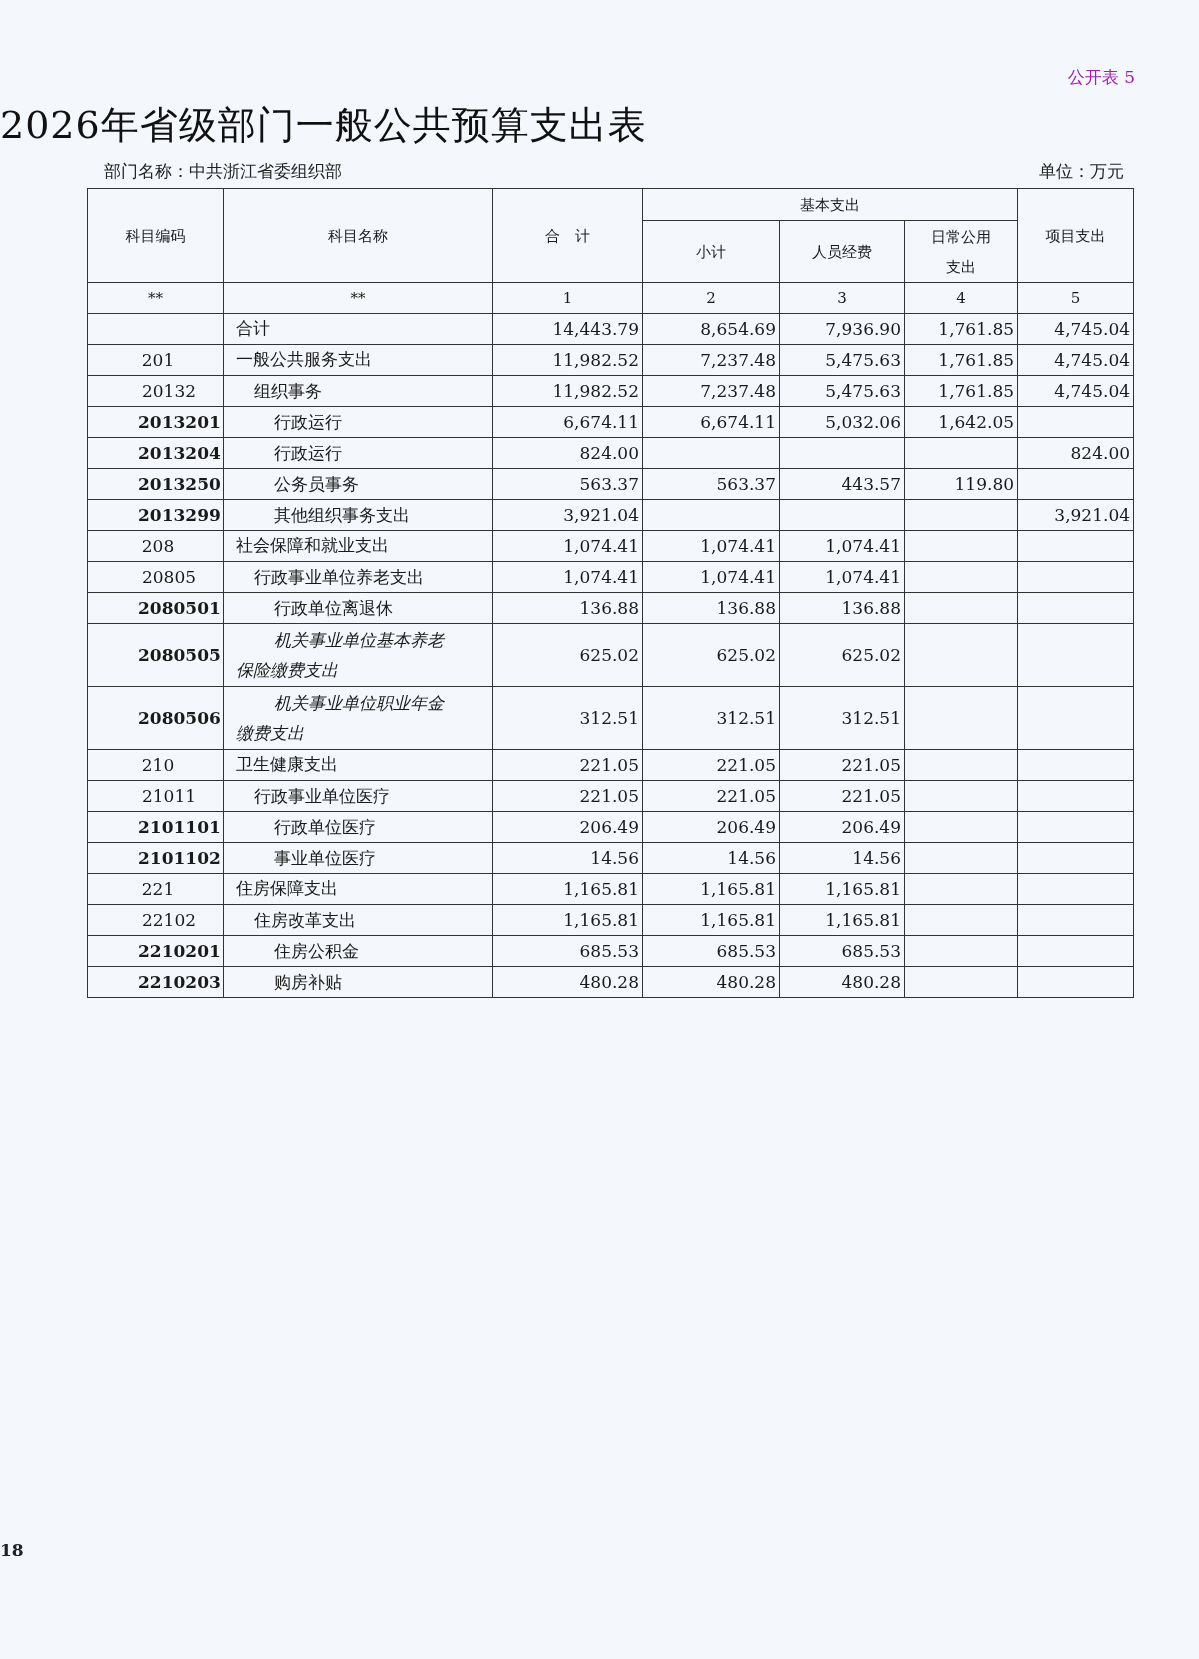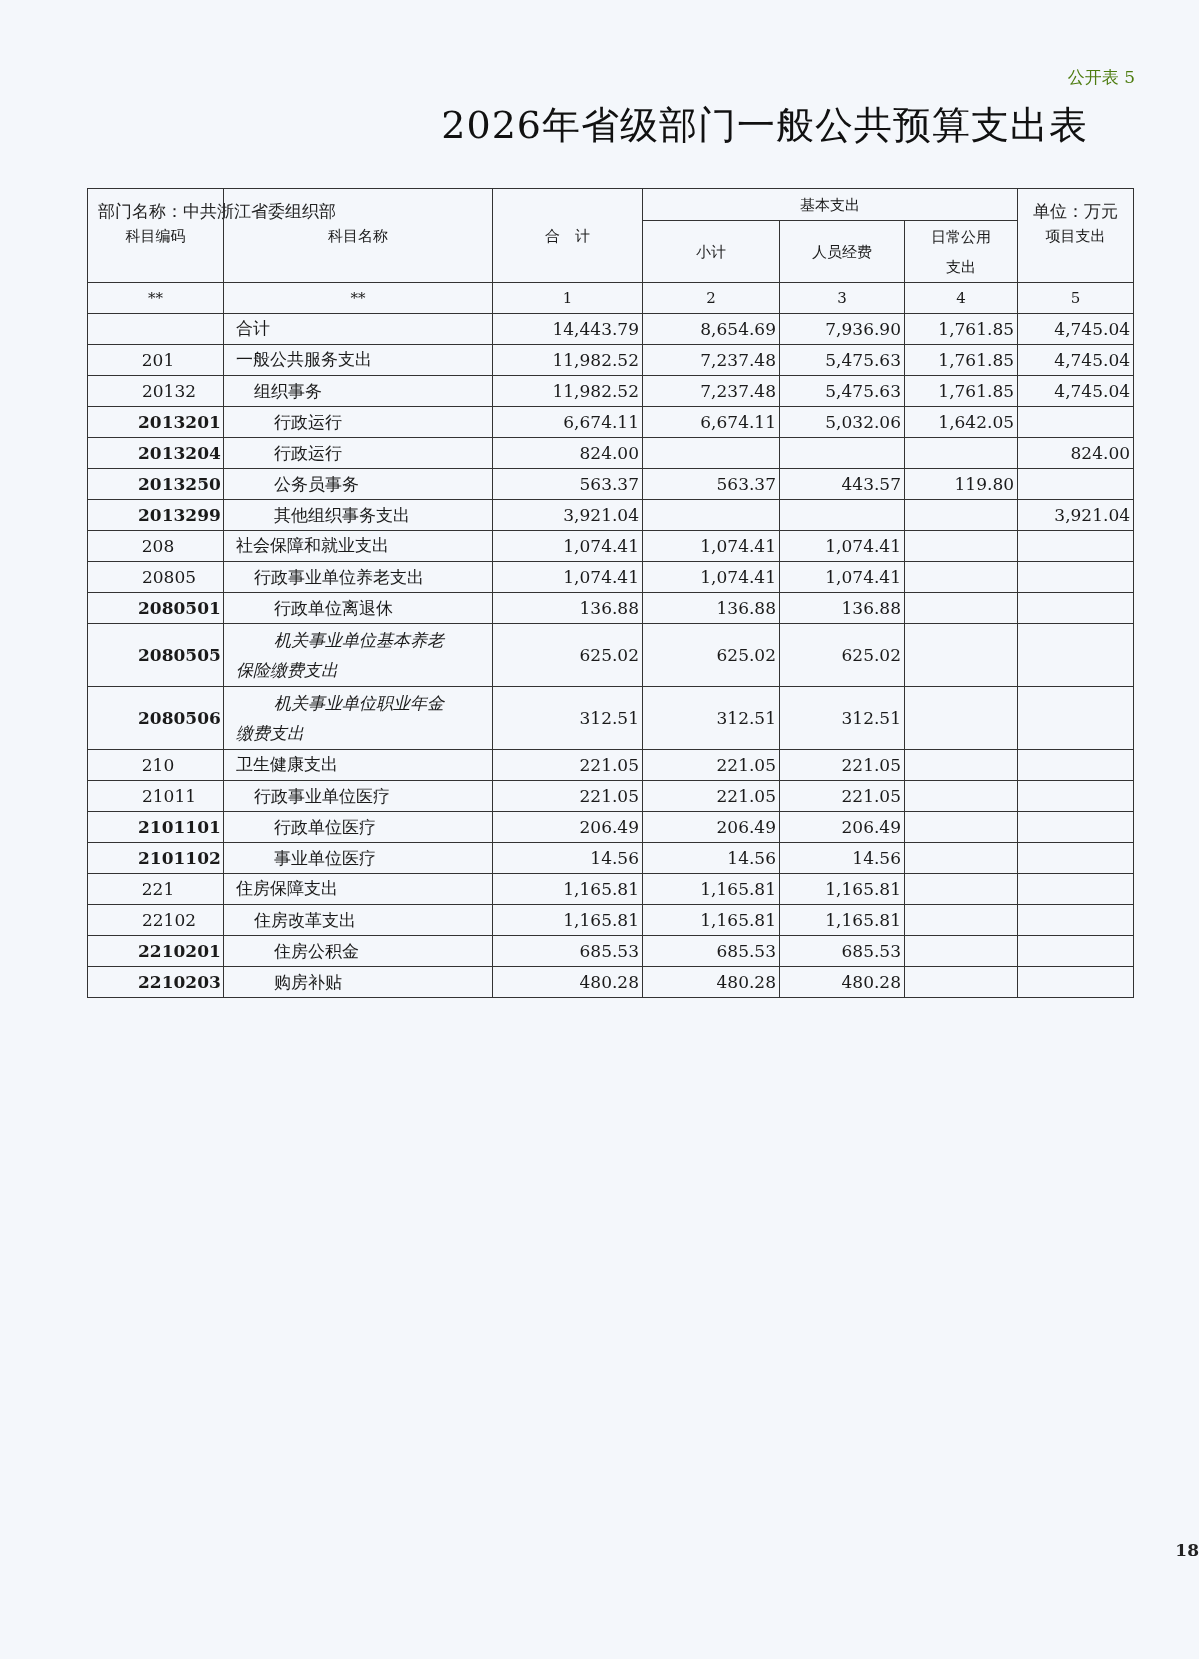--- a/index.html
+++ b/index.html
@@ -13,43 +13,42 @@
       position: relative;
       font-family: "DejaVu Serif", "Liberation Serif", serif;
       color: #1a1a1a;
       overflow: hidden;
     }
     .form-id {
       position: absolute;
       top: 66px;
       right: 64px;
       font-size: 17px;
-      color: #4d7c0f;
+      color: #a21caf;
       margin-left: 16px;
     }
     .doc-title {
       position: absolute;
       top: 100px;
       left: 0;
       width: 1088px;
-      text-align: right;
+      text-align: left;
       font-size: 38px;
       letter-spacing: 1px;
       color: #111;
     }
     .meta-row {
       position: absolute;
       top: 160px;
-      left: 98px;
+      left: 104px;
       width: 1020px;
       display: flex;
       justify-content: space-between;
       font-size: 17px;
       color: #222;
-      margin-top: 40px;
     }
     table.budget {
       position: absolute;
       top: 188px;
       left: 87px;
       width: 1046px;
       border-collapse: collapse;
       table-layout: fixed;
       font-size: 17px;
     }
@@ -94,21 +93,21 @@
     }
     td.name.wrap .second-line {
       display: block;
     }
     tr.tall td { height: 60px; }
     .page-number {
       position: absolute;
       top: 1540px;
       left: 0;
       width: 1199px;
-      text-align: right;
+      text-align: left;
       font-size: 17px;
       font-weight: bold;
       color: #222;
     }
   </style>
 </head>
 <body>
 
 <div class="form-id">公开表 5</div>
 <div class="doc-title">2026年省级部门一般公共预算支出表</div>

